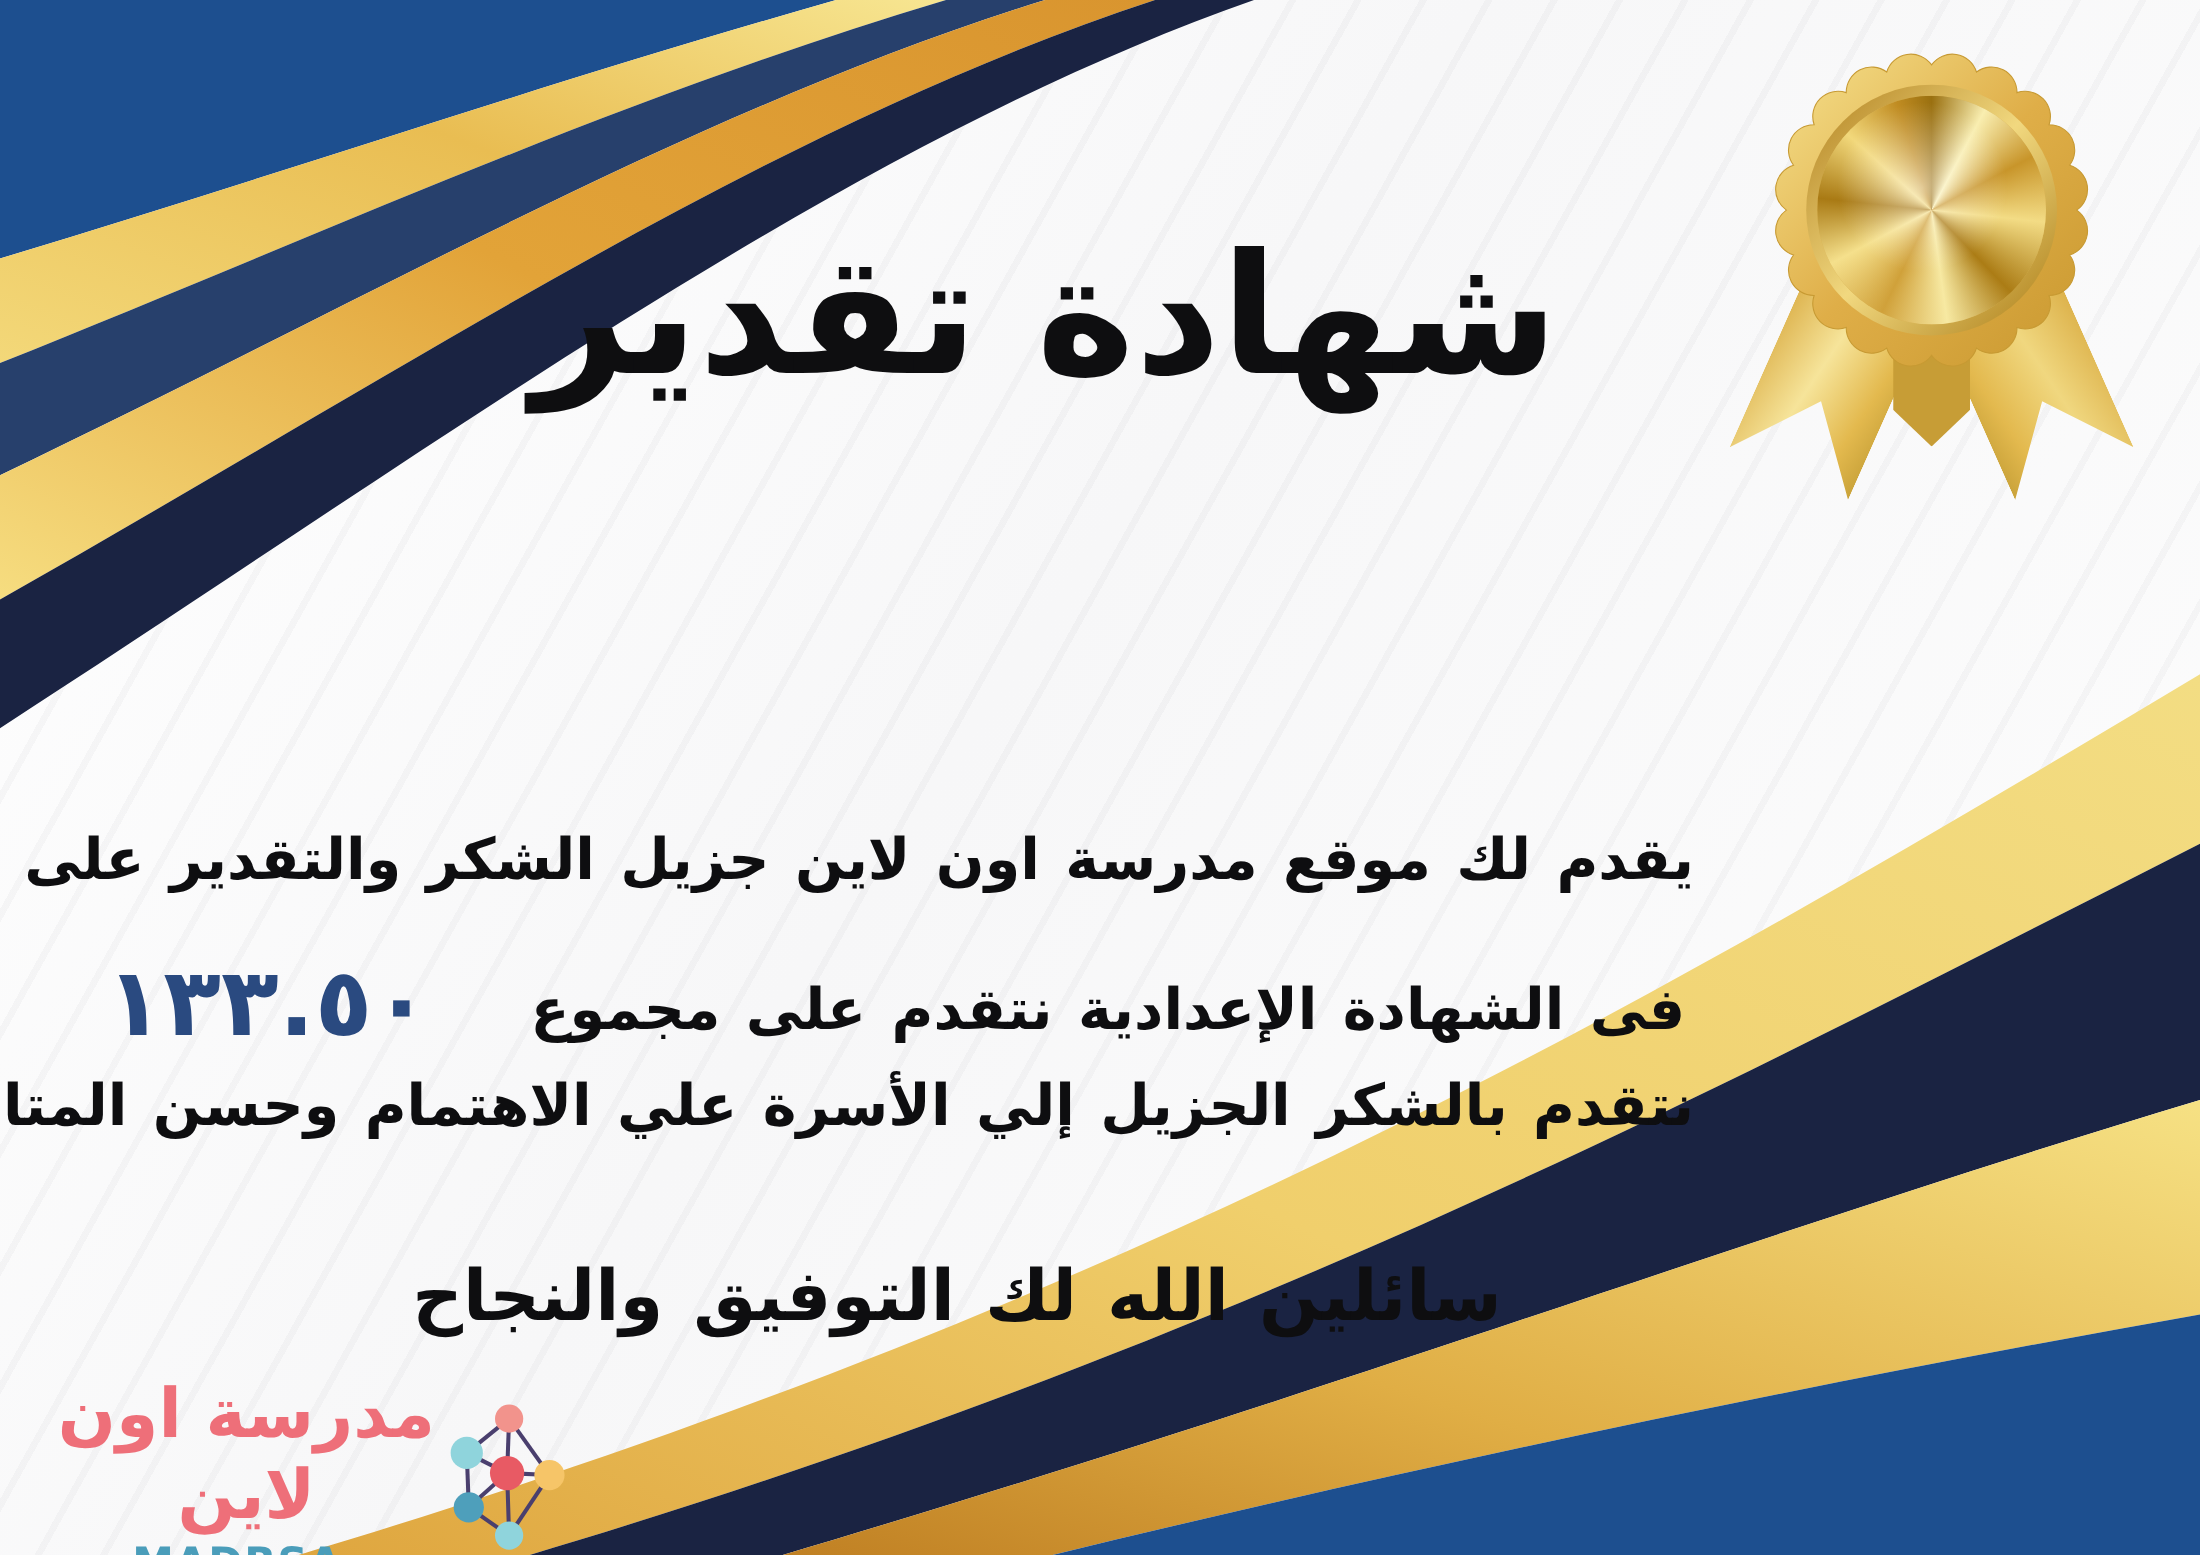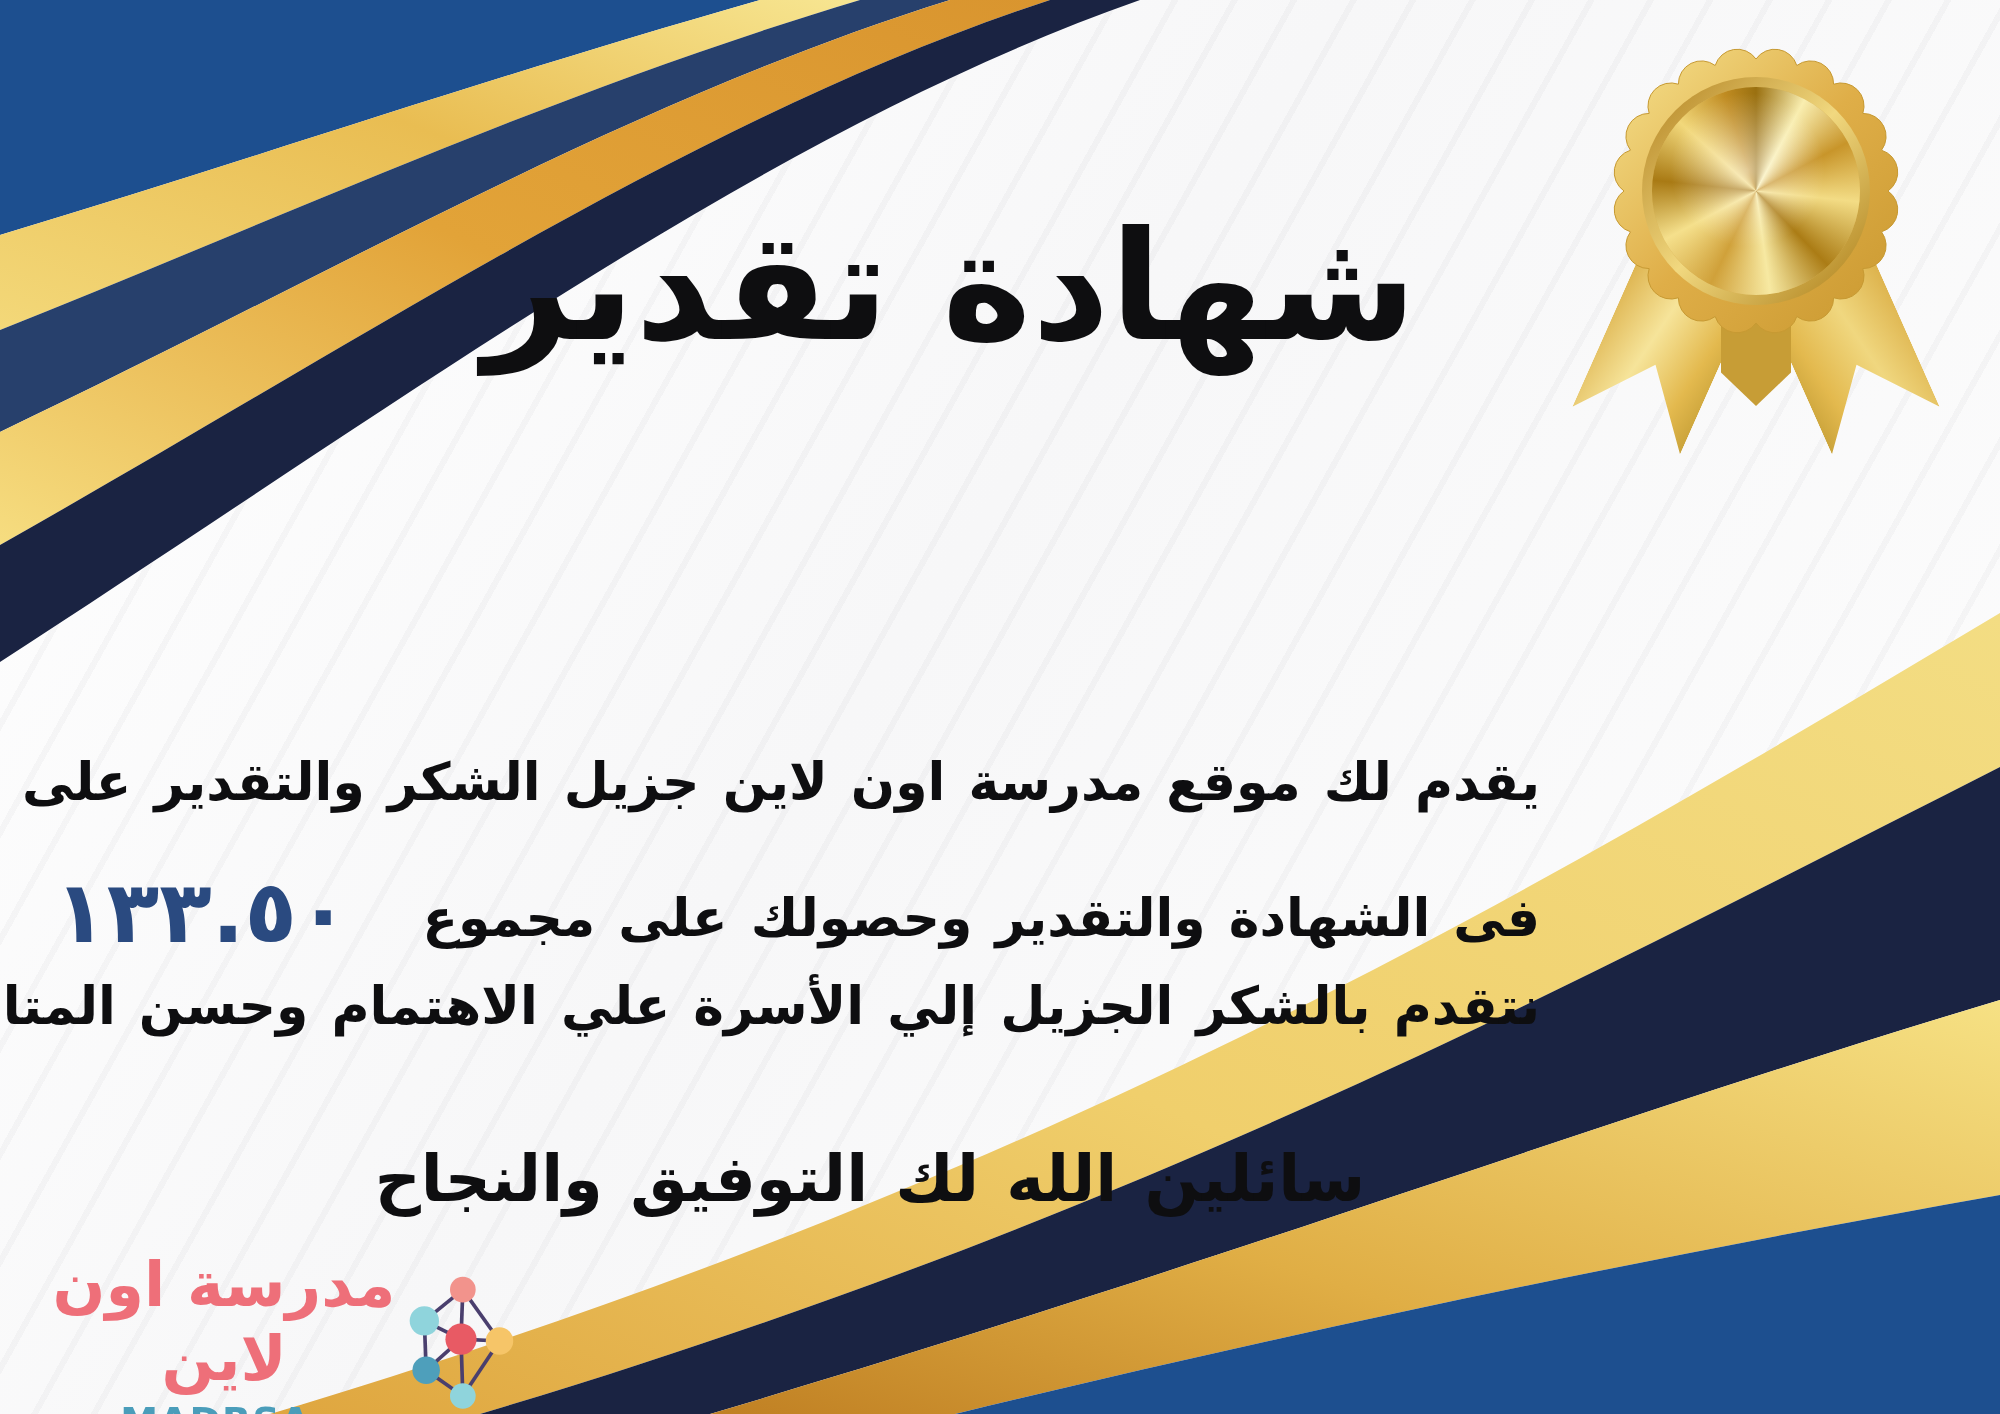--- a/index.html
+++ b/index.html
@@ -27,21 +27,21 @@
     font-size:52px;font-weight:700;color:#0e0e10;word-spacing:5px;white-space:nowrap;
   }
   .line1{top:752px;}
   .line2{top:862px;}
   .line3{top:976px;}
   .closing{
     position:absolute;top:1142px;left:0;width:1740px;text-align:center;
     font-size:64px;font-weight:700;color:#0e0e10;word-spacing:5px;
   }
   .score{
-    font-size:86px;font-weight:700;color:#2a4a80;margin:0 50px;vertical-align:-6px;letter-spacing:2px;
+    font-size:86px;font-weight:700;color:#2a4a80;margin:0 68px;vertical-align:-6px;letter-spacing:2px;
   }
 
   
   .medal{position:absolute;left:1576px;top:26px;width:360px;height:420px;}
   .ribbon{position:absolute;width:118px;height:240px;top:175px;
     background:linear-gradient(100deg,#d8a93f 0%,#f6e49a 45%,#e3b94e 80%,#caa33a 100%);
     clip-path:polygon(0 0,100% 0,100% 100%,50% 70%,0 100%);}
   .ribbon-left{left:40px;transform:rotate(24deg);}
   .ribbon-right{right:40px;transform:rotate(-24deg);
     background:linear-gradient(260deg,#d8a93f 0%,#f0d77f 45%,#e3b94e 80%,#caa33a 100%);}
@@ -126,21 +126,21 @@
     </svg>
     <div class="medal-shine"></div>
   </div>
 
   <h1 class="title" dir="rtl">شهادة تقدير</h1>
 
 
   <div class="body-line line1" dir="rtl">يقدم لك موقع مدرسة اون لاين جزيل الشكر  والتقدير على التفوق</div>
 
   <div class="body-line line2" dir="rtl">
-    <span>فى الشهادة والتقدير وحصولك على مجموع</span>
+    <span>فى الشهادة الإعدادية نتقدم على مجموع</span>
     <span class="score">١٣٣.٥٠</span>
     
   </div>
 
   <div class="body-line line3" dir="rtl">نتقدم  بالشكر الجزيل إلي الأسرة علي الاهتمام وحسن المتابعة</div>
 
   <div class="closing" dir="rtl">سائلين الله لك التوفيق  والنجاح</div>
 
   <div class="logo">
     <svg class="logo-mark" width="110" height="150" viewBox="0 0 120 160" aria-hidden="true">

